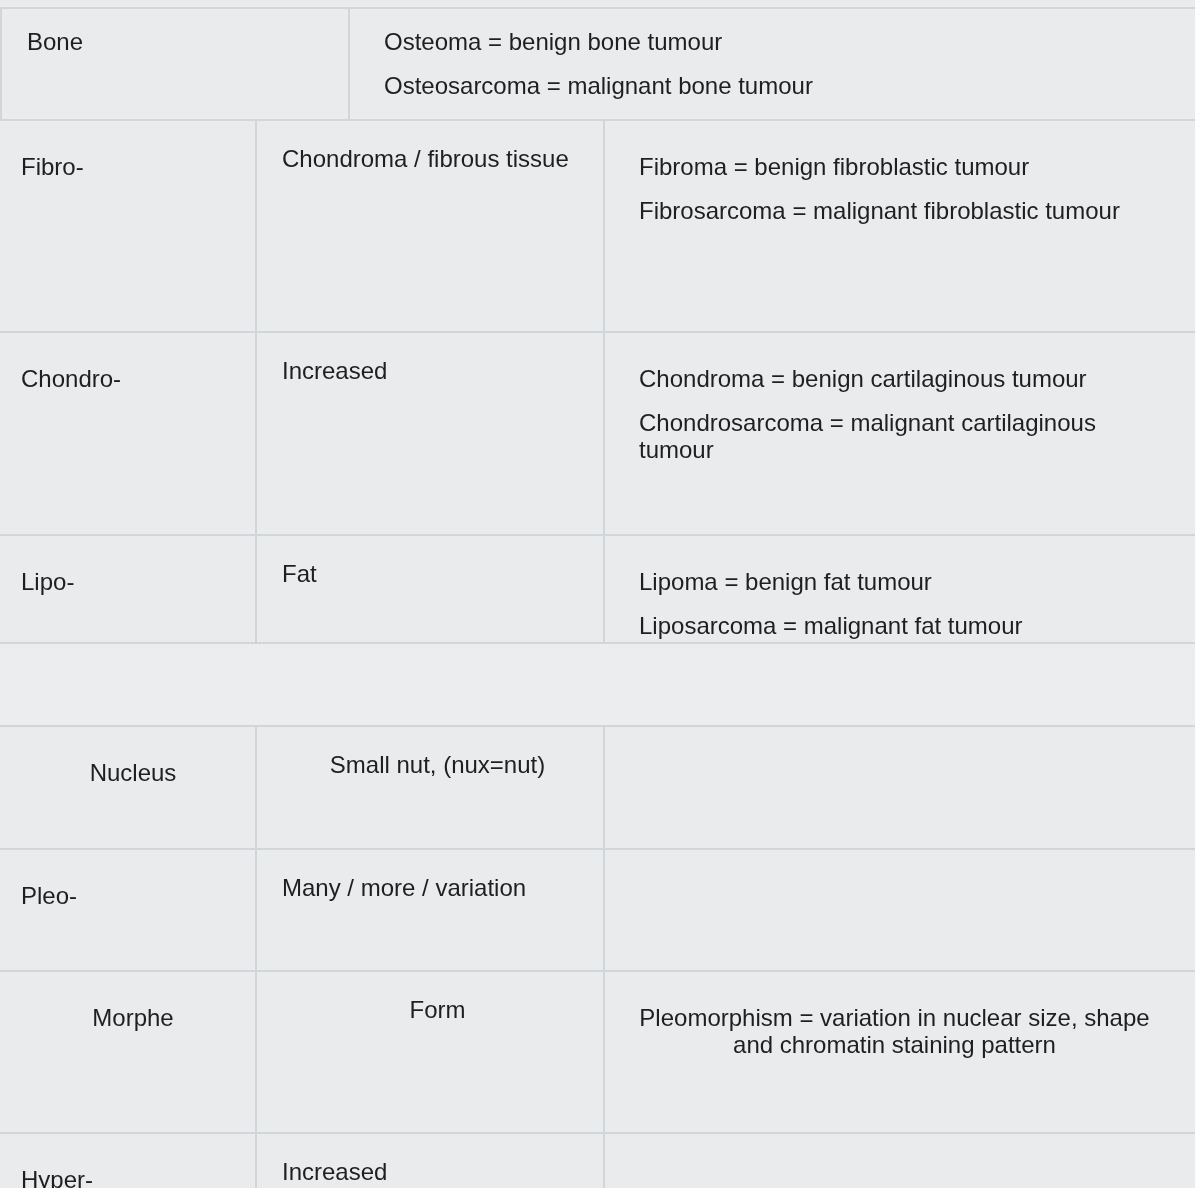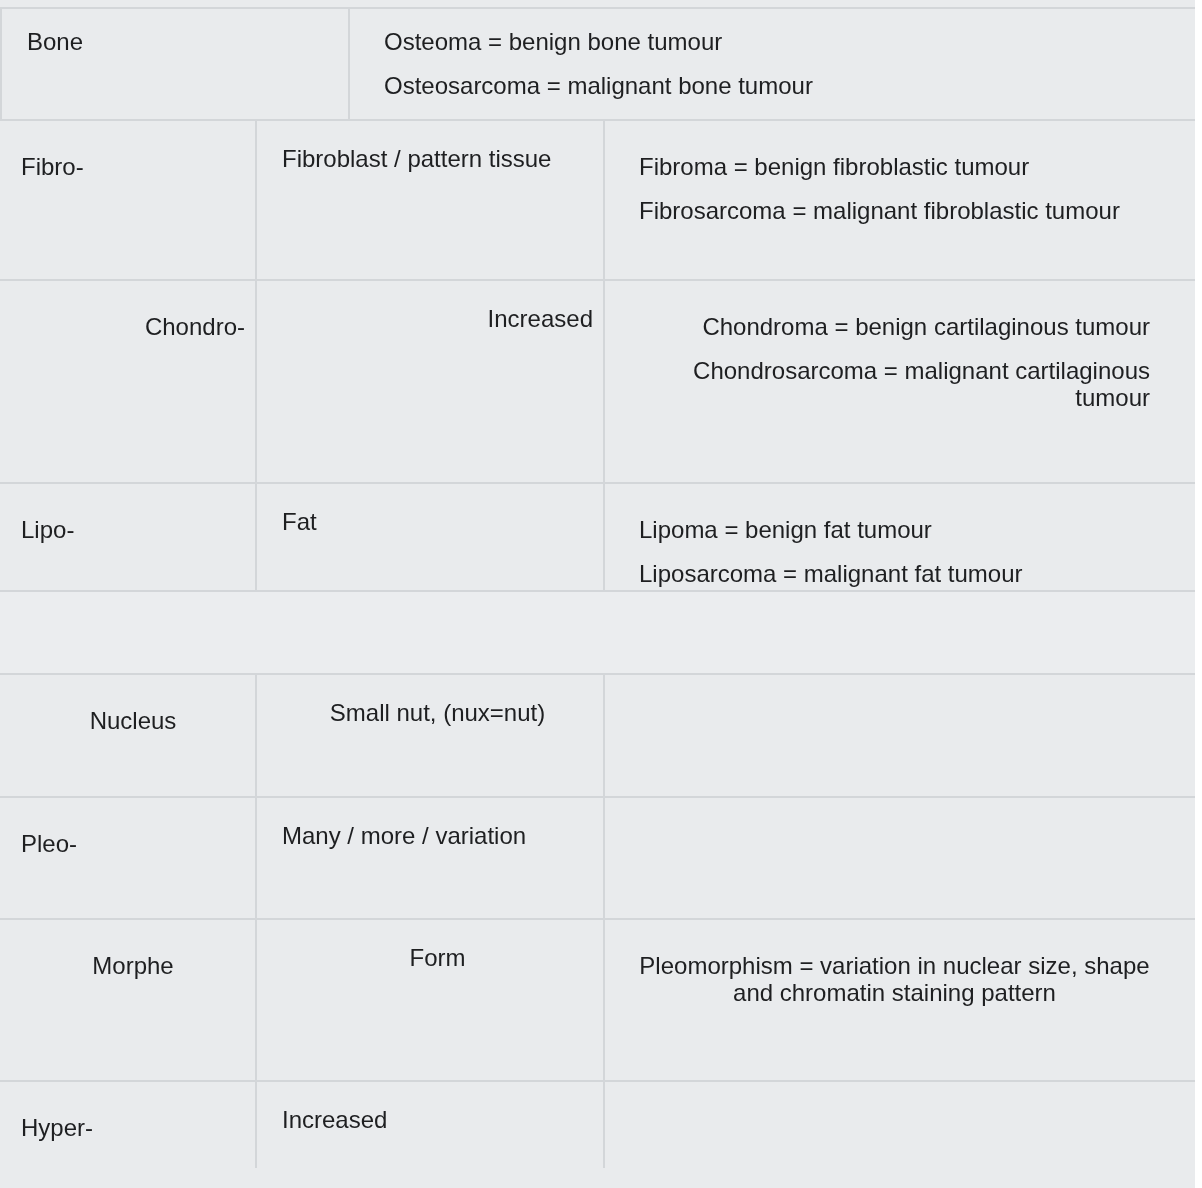--- a/index.html
+++ b/index.html
@@ -34,22 +34,22 @@
   .c1, .c2, .c3 {
     box-sizing:border-box;
     font-size:24px;
     line-height:27px;
   }
   .c1 { width:255px; padding:32px 10px 0 21px; }
   .c2 { width:348px; padding:24px 10px 0 25px; border-left:2px solid #d3d6d9; }
   .c3 { width:592px; padding:32px 45px 0 30px; border-left:2px solid #d3d6d9; }
   .row-osteo .c1, .row-osteo .c2, .row-osteo .c3 { padding-top:19px; }
   .row-osteo   { height:112px; }
-  .row-fibro   { height:160px; }
-  .row-chondro { height:203px;text-align:right; }
+  .row-fibro   { height:212px; }
+  .row-chondro { height:203px; }
   .row-lipo    { height:108px; }
   .gap-band {
     height:85px;
     box-sizing:border-box;
     border-top:2px solid #d3d6d9;
     border-bottom:2px solid #d3d6d9;
     background:#ebedef;
   }
   .row-nucleus { height:121px; border-top:none;text-align:center; }
   .row-pleo    { height:122px; }
@@ -75,21 +75,21 @@
         <p>Osteoma = benign bone tumour</p>
         <p>Osteosarcoma = malignant bone tumour</p>
       </div>
     </div>
 
     <div class="row row-fibro">
       <div class="c1">
           <span class="cell-text">Fibro-</span>
         </div>
       <div class="c2">
-          <span class="cell-text">Fibroblast / pattern tissue</span>
+          <span class="cell-text">Chondroma / fibrous tissue</span>
         </div>
       <div class="c3">
         <p>Fibroma = benign fibroblastic tumour</p>
         <p>Fibrosarcoma = malignant fibroblastic tumour</p>
       </div>
     </div>
 
     <div class="row row-chondro">
       <div class="c1">
           <span class="cell-text">Chondro-</span>

